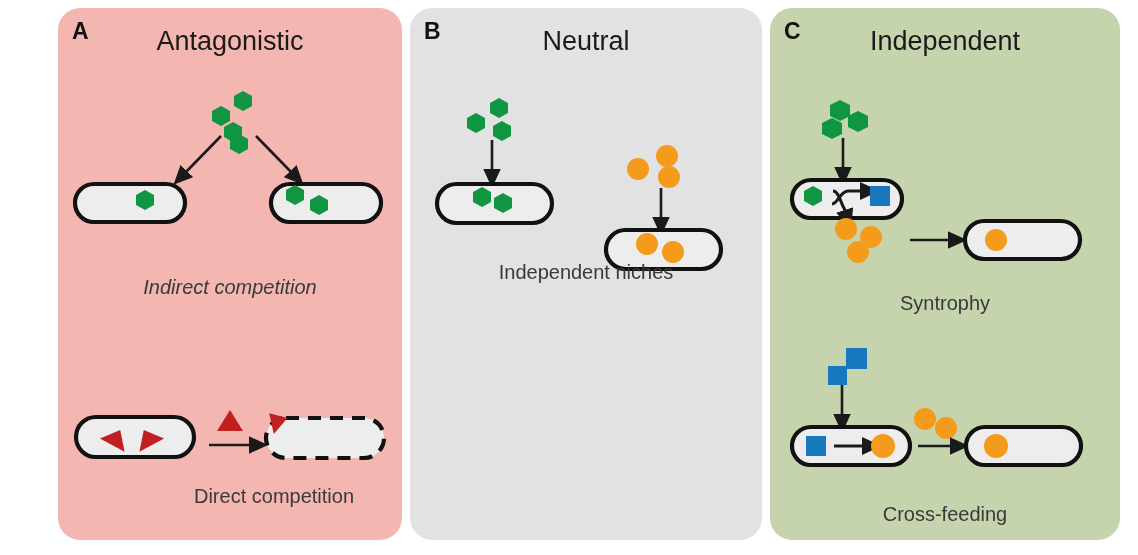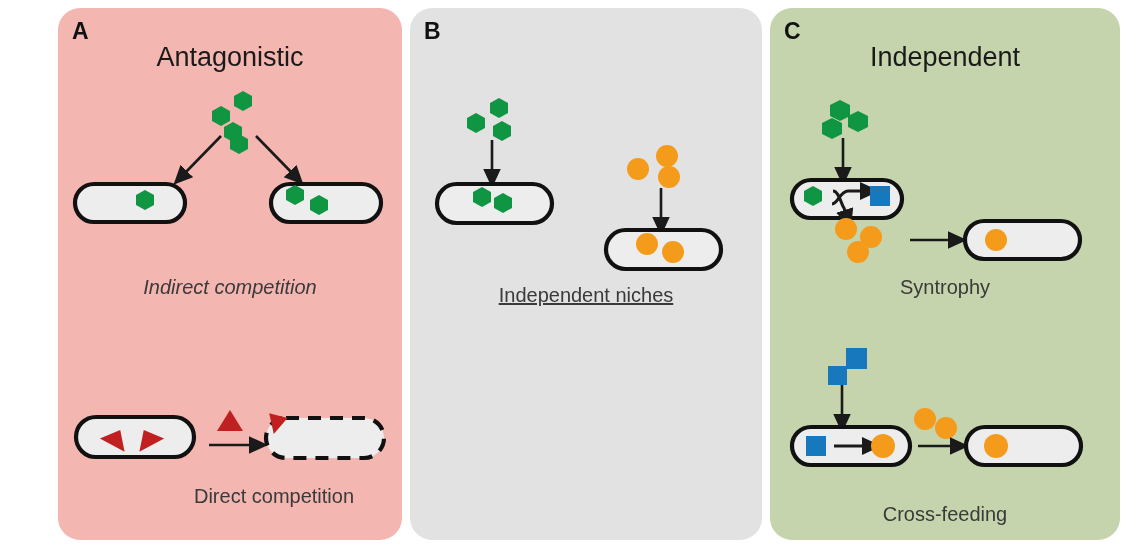--- a/index.html
+++ b/index.html
@@ -34,21 +34,21 @@
     position: absolute;
     top: 10px;
     left: 14px;
     font-size: 23px;
     font-weight: bold;
     color: #111111;
     letter-spacing: 0px;
   }
   .panel-title {
     position: absolute;
-    top: 34px;
+    top: 18px;
     left: 0;
     width: 100%;
     text-align: center;
     font-size: 27px;
     font-weight: normal;
     color: #1a1a1a;
   }
   .caption {
     position: absolute;
     width: 100%;
@@ -124,20 +124,21 @@
         <rect x="208" y="410" width="118" height="40" rx="20" ry="20" fill="#ededed" stroke="#111111" stroke-width="4.2" stroke-dasharray="13 9"></rect>
         <polygon points="214,403 230,413 212,424" fill="#c0201f" transform="rotate(-18 220 413)"></polygon>
       </g>
     </svg>
 
     <div class="caption" style="top:477px;margin-left:44px;">Direct competition</div>
   </div>
 
   <div class="panel" id="panel-b" style="background:#e2e2e2;">
     <div class="panel-letter">B</div>
+    <div class="panel-title">Neutral</div>
 
     <svg class="svg-layer" viewBox="0 0 352 532">
       <defs>
         <marker id="ah-b" markerWidth="10" markerHeight="10" refX="1.6" refY="3.4" orient="auto">
           <path d="M0,0 L7.4,3.4 L0,6.8 Z" fill="#1a1a1a"></path>
         </marker>
       </defs>
 
       <g>
         <polygon points="80,95 89,90 98,95 98,105 89,110 80,105" fill="#109643"></polygon>
@@ -159,21 +160,21 @@
       </g>
       <line x1="251" y1="180" x2="251" y2="213" stroke="#1a1a1a" stroke-width="2.6" marker-end="url(#ah-b)"></line>
 
       <g>
         <rect x="196" y="222" width="115" height="39" rx="19.5" ry="19.5" fill="#ededed" stroke="#111111" stroke-width="4.2"></rect>
         <circle cx="237" cy="236" r="11" fill="#f59b1c"></circle>
         <circle cx="263" cy="244" r="11" fill="#f59b1c"></circle>
       </g>
     </svg>
 
-    <div class="caption" style="top:276px;text-decoration:underline;">Independent niches</div>
+    <div class="caption" style="top:253px;">Independent niches</div>
   </div>
 
   <div class="panel" id="panel-c" style="background:#c5d4ac;">
     <div class="panel-letter">C</div>
     <div class="panel-title">Independent</div>
 
     <svg class="svg-layer" viewBox="0 0 350 532">
       <defs>
         <marker id="ah-c" markerWidth="10" markerHeight="10" refX="1.6" refY="3.4" orient="auto">
           <path d="M0,0 L7.4,3.4 L0,6.8 Z" fill="#1a1a1a"></path>
@@ -206,21 +207,21 @@
       </g>
 
       <line x1="140" y1="232" x2="182" y2="232" stroke="#1a1a1a" stroke-width="2.6" marker-end="url(#ah-c)"></line>
 
       <g>
         <rect x="195" y="213" width="115" height="38" rx="19" ry="19" fill="#ededed" stroke="#111111" stroke-width="4.2"></rect>
         <circle cx="226" cy="232" r="11" fill="#f59b1c"></circle>
       </g>
     </svg>
 
-    <div class="caption" style="top:268px;">Syntrophy</div>
+    <div class="caption" style="top:284px;">Syntrophy</div>
 
     <svg class="svg-layer" viewBox="0 0 350 532">
       <g>
         <rect x="76" y="340" width="21" height="21" fill="#1878be"></rect>
         <rect x="58" y="358" width="19" height="19" fill="#1878be"></rect>
       </g>
       <line x1="72" y1="377" x2="72" y2="410" stroke="#1a1a1a" stroke-width="2.6" marker-end="url(#ah-c)"></line>
 
       <g>
         <rect x="22" y="419" width="118" height="38" rx="19" ry="19" fill="#ededed" stroke="#111111" stroke-width="4.2"></rect>

